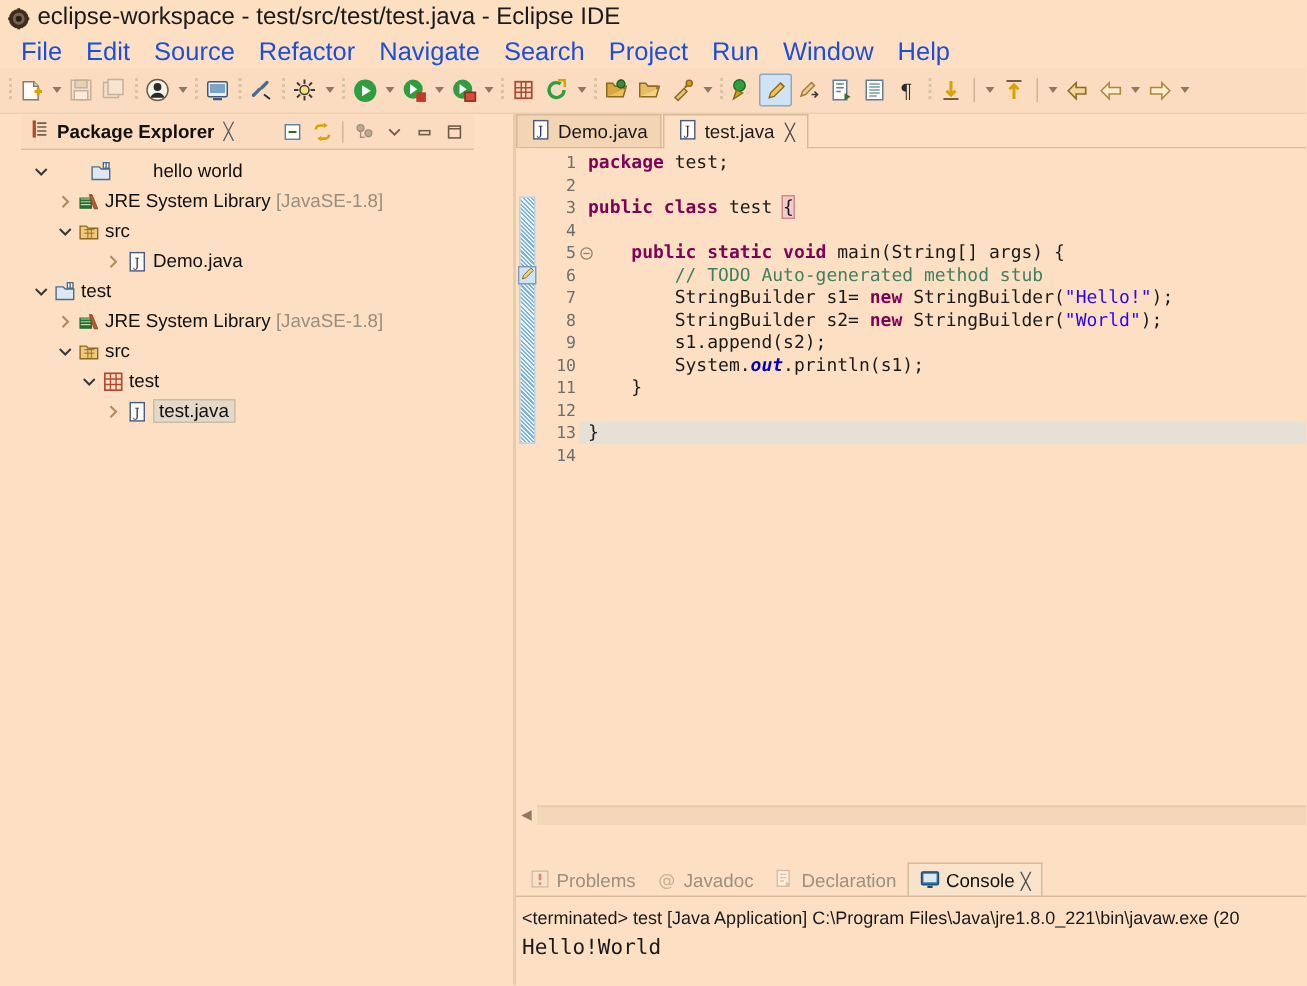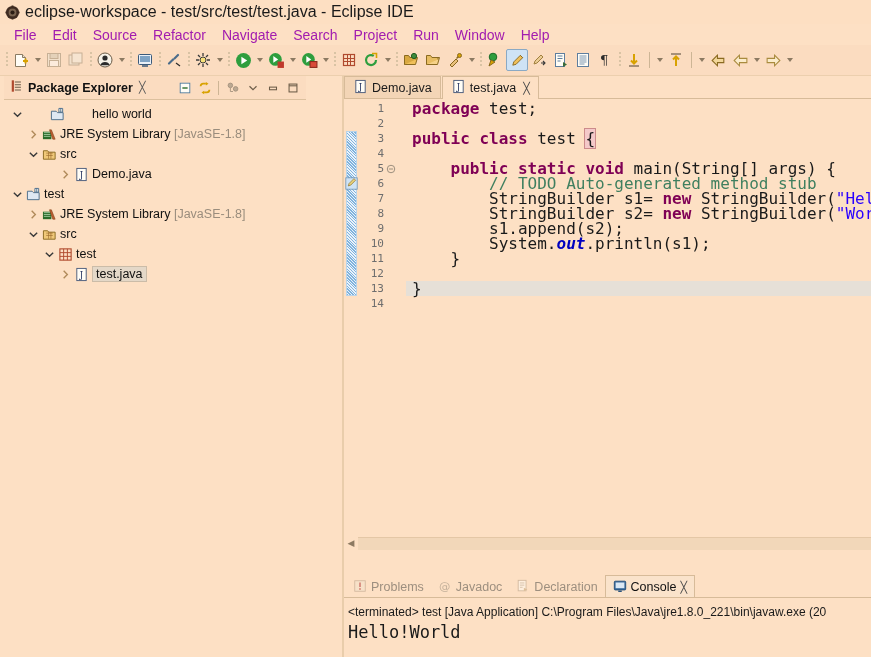--- a/index.html
+++ b/index.html
@@ -29,22 +29,22 @@
 
   
   .menubar {
     height: 21px;
     display: flex; align-items: center;
     padding-left: 6px;
     background: #fde0c4;
   }
   .menu-item {
     padding: 2px 8px;
-    font-size: 14px;
-    color: #a21caf;
+    font-size: 17px;
+    color: #1d4ed8;
     white-space: nowrap;
     cursor: default;
   }
 
   
   .toolbar {
     height: 30px;
     display: flex; align-items: center;
     background: #fbdcc0;
     border-bottom: 1px solid #eccfae;
@@ -77,21 +77,21 @@
     background-image: repeating-linear-gradient(to bottom, #d9c3a4 0 2px, transparent 2px 4px);
   }
   .tb-sep-line { width:9px; height:22px; flex:0 0 auto; display:inline-flex; align-items:center; justify-content:center;}
   .tb-sep-line::before { content:""; display:block; width:1px; height:16px; background:#cdb595; }
   .tb-btn.sel { background:#cfe3f5; border:1px solid #8aa9c4; box-sizing:border-box; border-radius:2px; }
 
   
   .main { position:absolute; left:0; top:76px; width:871px; height:581px; }
 
   
-  .explorer { position:absolute; left:4px; top:0; width:302px; height:581px; background:#fde0c4; }
+  .explorer { position:absolute; left:14px; top:0; width:302px; height:581px; background:#fde0c4; }
   .view-tabbar {
     height: 23px; display:flex; align-items:center;
     background:#fbdcc0;
     border-bottom:1px solid #dcc09e;
   }
   .view-tab { display:flex; align-items:center; padding-left:6px; }
   .view-tab-title { font-size:12.5px; font-weight:600; color:#111; margin-left:4px; }
   .view-tab-close { margin-left:6px; color:#5a5a5a; font-size:11px; }
   .view-tools { margin-left:auto; display:flex; align-items:center; padding-right:4px; gap:1px; }
   .vt { width:19px;height:19px; display:inline-flex;align-items:center;justify-content:center;}
@@ -129,22 +129,22 @@
     background-image:
       repeating-linear-gradient(45deg, #7fb3dd 0 1px, #eaf2fa 1px 2px);
     border:1px solid #b9d4ea;
     box-sizing:border-box;
   }
   .gutter { width:28px; flex:0 0 auto; text-align:right; font-family:"DejaVu Sans Mono", monospace; font-size:11px; color:#6e6e6e; padding-top:2px; }
   .gutter div { height:15px; line-height:15px; padding-right:2px; position:relative; }
   .fold { position:absolute; right:-10px; top:2px; width:11px; height:11px; }
   .code {
     flex:1 1 auto; position:relative;
-    font-family:"DejaVu Sans Mono", monospace; font-size:16px;
-    padding-top:2px; overflow:hidden; white-space:pre;margin-left:20px;
+    font-family:"DejaVu Sans Mono", monospace; font-size:12px;
+    padding-top:2px; overflow:hidden; white-space:pre;
   }
   .cl { height:15px; line-height:15px; padding-left:6px; }
   .cl.current { background:#e6e0d7; }
   .kw { color:#7f0055; font-weight:bold; }
   .str { color:#2a00ff; }
   .cmt { color:#3f7f5f; }
   .fld { color:#0000c0; font-style:italic; font-weight:bold; }
   .brk { background:#f4c9c9; outline:1px solid #cc8b8b; }
 
   .hscroll-row { position:absolute; left:0; bottom:0; width:527px; height:14px; display:flex; align-items:center; }
@@ -154,21 +154,21 @@
   
   .console-panel { position:absolute; left:344px; top:499px; width:527px; height:158px; background:#fde0c4; }
   .con-tabbar { height:23px; display:flex; align-items:flex-end; background:#fde0c4; position:relative; padding-left:2px; }
   .con-tabbar::after{content:"";position:absolute;left:0;right:0;bottom:0;height:1px;background:#d7bb99;}
   .ctab { height:22px; display:flex; align-items:center; gap:4px; padding:0 7px; font-size:12.5px; color:#9d8f7f; }
   .ctab.active { color:#111; background:#fae3cb; border:1px solid #d7bb99; border-bottom:none; position:relative; }
   .ctab.active::after{content:"";position:absolute;left:0;right:0;bottom:-1px;height:1px;background:#fae3cb;}
   .ctab .x { font-size:11px; color:#4a4a4a; }
   .con-body { position:absolute; left:0; top:23px; width:527px; height:135px; background:#fde0c4; padding-top:4px; }
   .con-line { height:20px; line-height:20px; padding-left:4px; font-size:12px; white-space:nowrap; overflow:hidden; }
-  .con-line.mono { font-family:"DejaVu Sans Mono", monospace; font-size:17px; }
+  .con-line.mono { font-family:"DejaVu Sans Mono", monospace; font-size:14px; }
 
   
   .vsep { position:absolute; left:342px; top:0; width:2px; height:581px; background:#e9cdab; }
 </style>
 </head>
 <body>
 
 <div id="app">
 
   <div class="titlebar">

